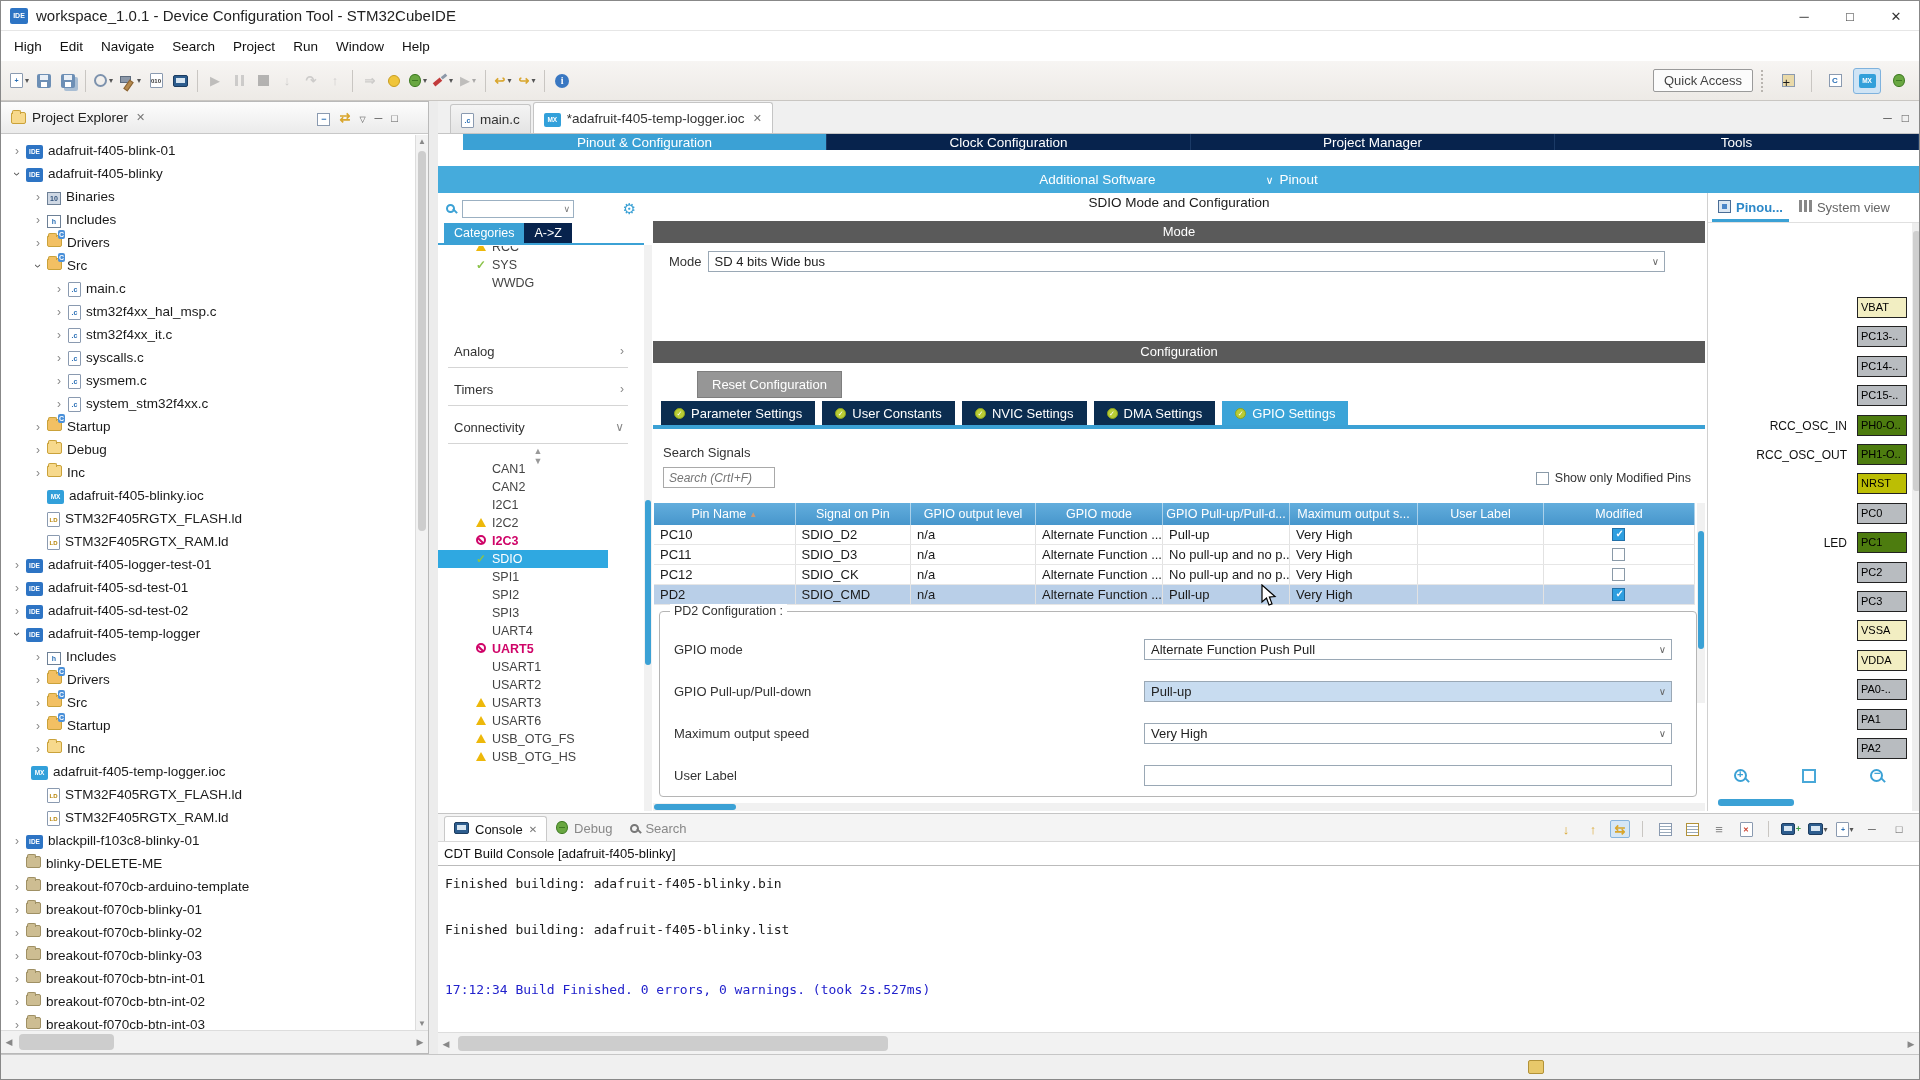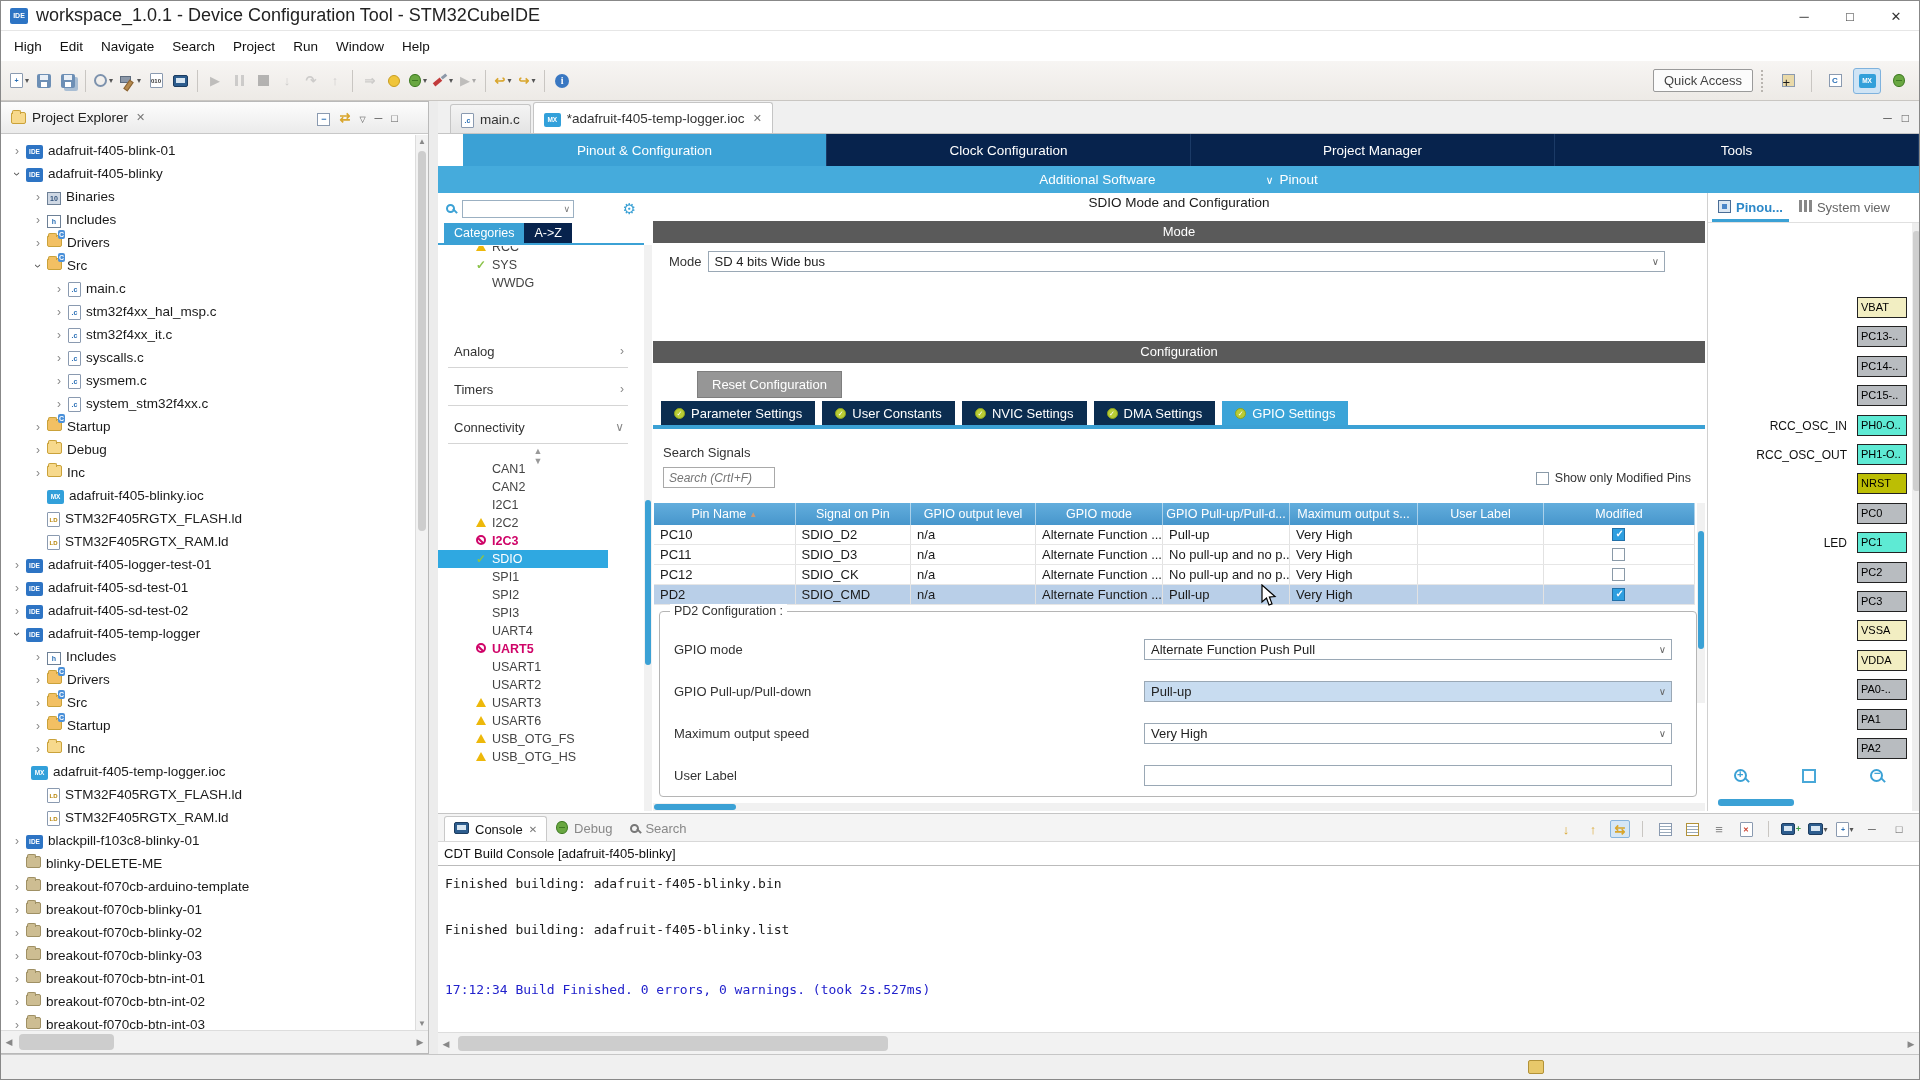--- a/index.html
+++ b/index.html
@@ -3,21 +3,21 @@
 <meta charset="utf-8">
 <style>
   *{box-sizing:border-box;margin:0;padding:0}
   html,body{background:#d4d0c8}
   body{font-family:"Liberation Sans",sans-serif;font-size:13px;color:#1a1a1a}
   .app{position:relative;width:1920px;height:1080px;background:#fff;overflow:hidden;border:1px solid #888}
 
   
   .titlebar{position:absolute;left:0;top:0;right:0;height:30px;background:#ffffff;display:flex;align-items:center;border-bottom:1px solid #e6e6e6}
   .titlebar .appicon{width:18px;height:16px;background:#2d74c4;color:#fff;font:bold 7px/16px "Liberation Sans",sans-serif;text-align:center;margin:0 8px 0 9px;border-radius:2px}
-  .titlebar .wtitle{font-size:18px;color:#222}
+  .titlebar .wtitle{font-size:15px;color:#222}
   .wctrls{position:absolute;right:0;top:0;display:flex}
   .wctrl{width:46px;height:30px;display:flex;align-items:center;justify-content:center;font-size:13px;color:#333}
   .menubar{position:absolute;left:0;top:30px;right:0;height:30px;background:#fff;display:flex;align-items:center;padding-left:4px}
   .menu-item{padding:5px 9px;font-size:13.5px;color:#111}
   .toolbar{position:absolute;left:0;top:60px;right:0;height:40px;background:linear-gradient(#f7f5f3,#edeae6);border-bottom:1px solid #c9c6c2;display:flex;align-items:center;padding:0 6px}
   .tb{height:26px;min-width:24px;display:flex;align-items:center;justify-content:center;padding:0 3px;border-radius:3px;position:relative}
   .tb .dd{font-size:8px;color:#555;margin-left:2px;font-style:normal}
   .tb.dis{opacity:.45;filter:grayscale(1)}
   .tbsep{width:1px;height:22px;background:#c9c6c2;margin:0 5px}
   .tb-right{margin-left:auto;display:flex;align-items:center;gap:6px}
@@ -88,21 +88,21 @@
   .hscroll .thumb{position:absolute;top:3px;height:16px;background:#cdcdcd;border-radius:4px}
 
   
   .edtabs{position:absolute;left:437px;top:100px;right:0;height:33px;background:#f0f0f0;border-bottom:1px solid #c5c5c5;display:flex;align-items:flex-end;padding-left:12px}
   .edtab{height:29px;display:flex;align-items:center;gap:6px;padding:0 10px;font-size:13.5px;color:#333;border:1px solid #c5c5c5;border-bottom:none;border-radius:3px 3px 0 0;background:linear-gradient(#f4f4f4,#e4e4e4);margin-right:2px}
   .edtab.active{background:#fff;height:31px}
   .edtab .x{color:#777;font-size:11px;margin-left:2px}
   .edtabs .viewbtns{margin-left:auto;display:flex;gap:10px;padding:0 10px 8px 0;color:#555;font-size:12px}
 
   
-  .cfgnav{position:absolute;left:462px;top:133px;right:0;height:32px;display:flex}
+  .cfgnav{position:absolute;left:462px;top:133px;right:0;height:16px;display:flex}
   .cfgnav .seg{flex:1;display:flex;align-items:center;justify-content:center;color:#fff;font-size:13.5px;background:#07234d;border-right:1px solid #1b3a66}
   .cfgnav .seg.active{background:#3ba1d5}
   .subnav{position:absolute;left:437px;top:165px;right:0;height:27px;background:#45abdc;color:#fff;display:flex;align-items:center;justify-content:center;gap:110px;font-size:13.5px}
   .subnav .chev{font-size:11px;margin-right:6px}
 
   
   .pside{position:absolute;left:437px;top:192px;width:206px;bottom:268px;background:#fff;overflow:hidden}
   .pside-scroll{position:absolute;left:643px;top:244px;width:8px;bottom:268px;background:#f1f1f1}
   .pside-scroll .thumb{position:absolute;left:1px;right:1px;top:255px;height:165px;background:#3ba1d5;border-radius:3px}
   .psearch{position:absolute;left:8px;top:6px;right:8px;height:19px;display:flex;align-items:center}
@@ -169,21 +169,21 @@
   .sdio-hscroll .thumb{position:absolute;left:1px;top:1px;width:82px;height:6px;background:#3ba1d5;border-radius:3px}
 
   
   .pinout{position:absolute;left:1706px;top:192px;width:214px;bottom:268px;background:#fff;border-left:1px solid #d0d0d0;overflow:hidden}
   .potabs{display:flex;height:30px;align-items:center;gap:4px;padding:0 4px;border-bottom:1px solid #e0e0e0}
   .potab{display:flex;align-items:center;gap:5px;font-size:13px;padding:0 6px;height:100%;color:#666}
   .potab.active{color:#2c88c8;box-shadow:inset 0 -3px 0 #3ba1d5;font-weight:bold}
   .pocollapse{position:absolute;right:1px;top:36px;color:#444;font-size:8px;line-height:9px;text-align:center}
   .pin{position:absolute;width:50px;height:21px;border:1px solid #222;font-size:11px;line-height:19px;padding-left:3px;background:#b8bcc0;color:#000;overflow:hidden;white-space:nowrap}
   .pin.power{background:#f2eec2}
-  .pin.active{background:#5eead4}
+  .pin.active{background:#4d7c0f}
   .pin.nrst{background:#bcbe04}
   .pinlab{position:absolute;right:74px;font-size:12px;color:#111;white-space:nowrap}
   .pozoom{position:absolute;top:576px;left:0;right:0}
   .pozoom .z{position:absolute}
   .po-hscroll{position:absolute;left:10px;top:606px;width:76px;height:7px;background:#3ba1d5;border-radius:3px}
   .po-vscroll{position:absolute;right:0;top:30px;width:9px;bottom:0;background:#eee}
   .po-vscroll .thumb{position:absolute;left:1px;right:1px;top:8px;height:260px;background:#cfcfcf;border-radius:3px}
 
   
   .console{position:absolute;left:437px;top:812px;right:0;bottom:25px;background:#fff;border-top:1px solid #c5c5c5}

